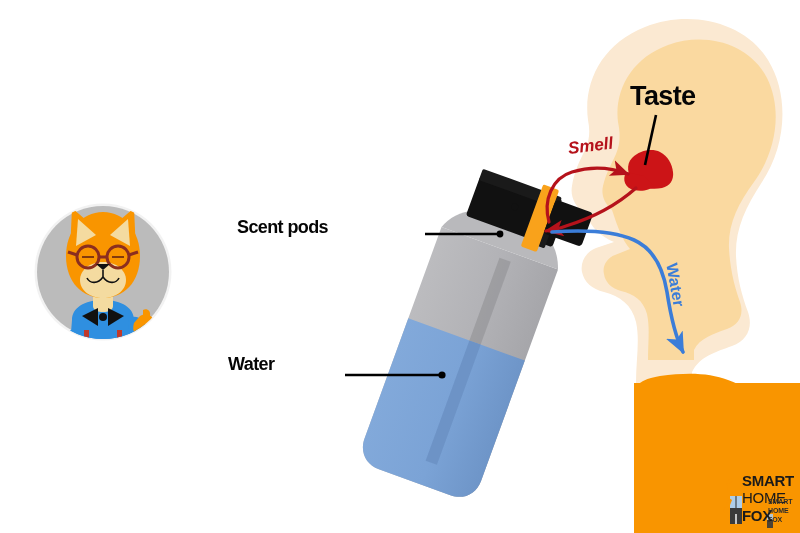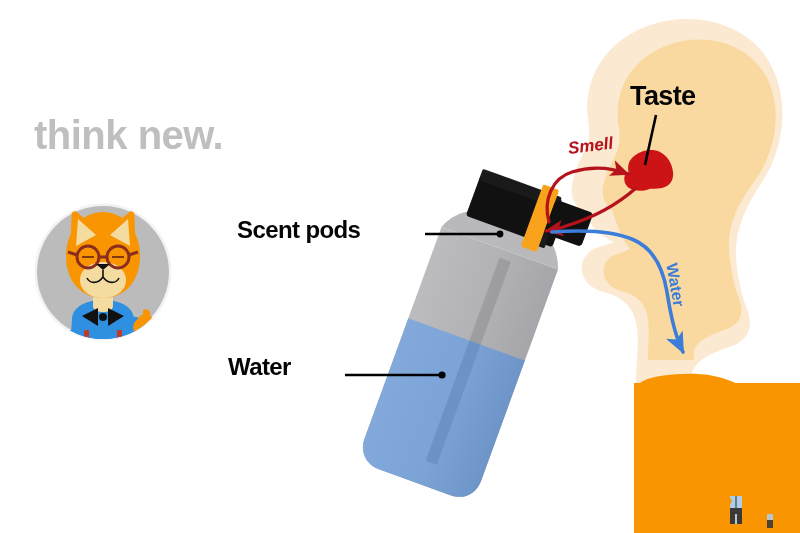--- a/index.html
+++ b/index.html
@@ -32,21 +32,21 @@
   #tagline {
     left: 34px;
     top: 33px;
     font-size: 40px;
     font-weight: bold;
     color: #bfbfbf;
     letter-spacing: -0.5px;
   }
   #tagline div { margin-bottom: 2px; }
   .calloutLabel {
-    font-size: 24px;
+    font-size: 18px;
     font-weight: bold;
     color: #050505;
     letter-spacing: -0.6px;
   }
   #label-scent { left: 237px; top: 218px; }
   #label-water { left: 228px; top: 355px; }
   #label-taste { left: 630px; top: 83px; font-size: 27px; }
   #label-smell {
     left: 567px;
     top: 140px;
@@ -309,27 +309,38 @@
     <g opacity="0.9">
       <path d="M764,508 L766,503 L770,507 Z" fill="#f99500"></path>
       <path d="M776,508 L774,503 L770,507 Z" fill="#f99500"></path>
       <ellipse cx="770" cy="510" rx="5" ry="4.5" fill="#f99500"></ellipse>
       <rect x="767" y="514" width="6" height="7" fill="#aecde8"></rect>
       <rect x="767" y="520" width="6" height="8" fill="#3a3a3a"></rect>
     </g>
   </svg>
 
   <div class="txt" id="tagline">
-    <div>think new.</div>
   </div>
 
   <div class="txt calloutLabel" id="label-scent">Scent pods</div>
 
   <div class="txt calloutLabel" id="label-water">Water</div>
 
   <div class="txt calloutLabel" id="label-taste">Taste</div>
 
   <div class="txt" id="label-smell">Smell</div>
 
   <div class="txt" id="label-water-flow">Water</div>
 
+  <div id="logo">
+    <div id="logo-text">
+      <div class="l1">SMART</div>
+      <div class="l2">HOME</div>
+      <div class="l3">FOX</div>
+    </div>
+    <div id="logo-mini">
+      <div>SMART</div>
+      <div>HOME</div>
+      <div>FOX</div>
+    </div>
+  </div>
 
 </div>
 
 </body></html>

